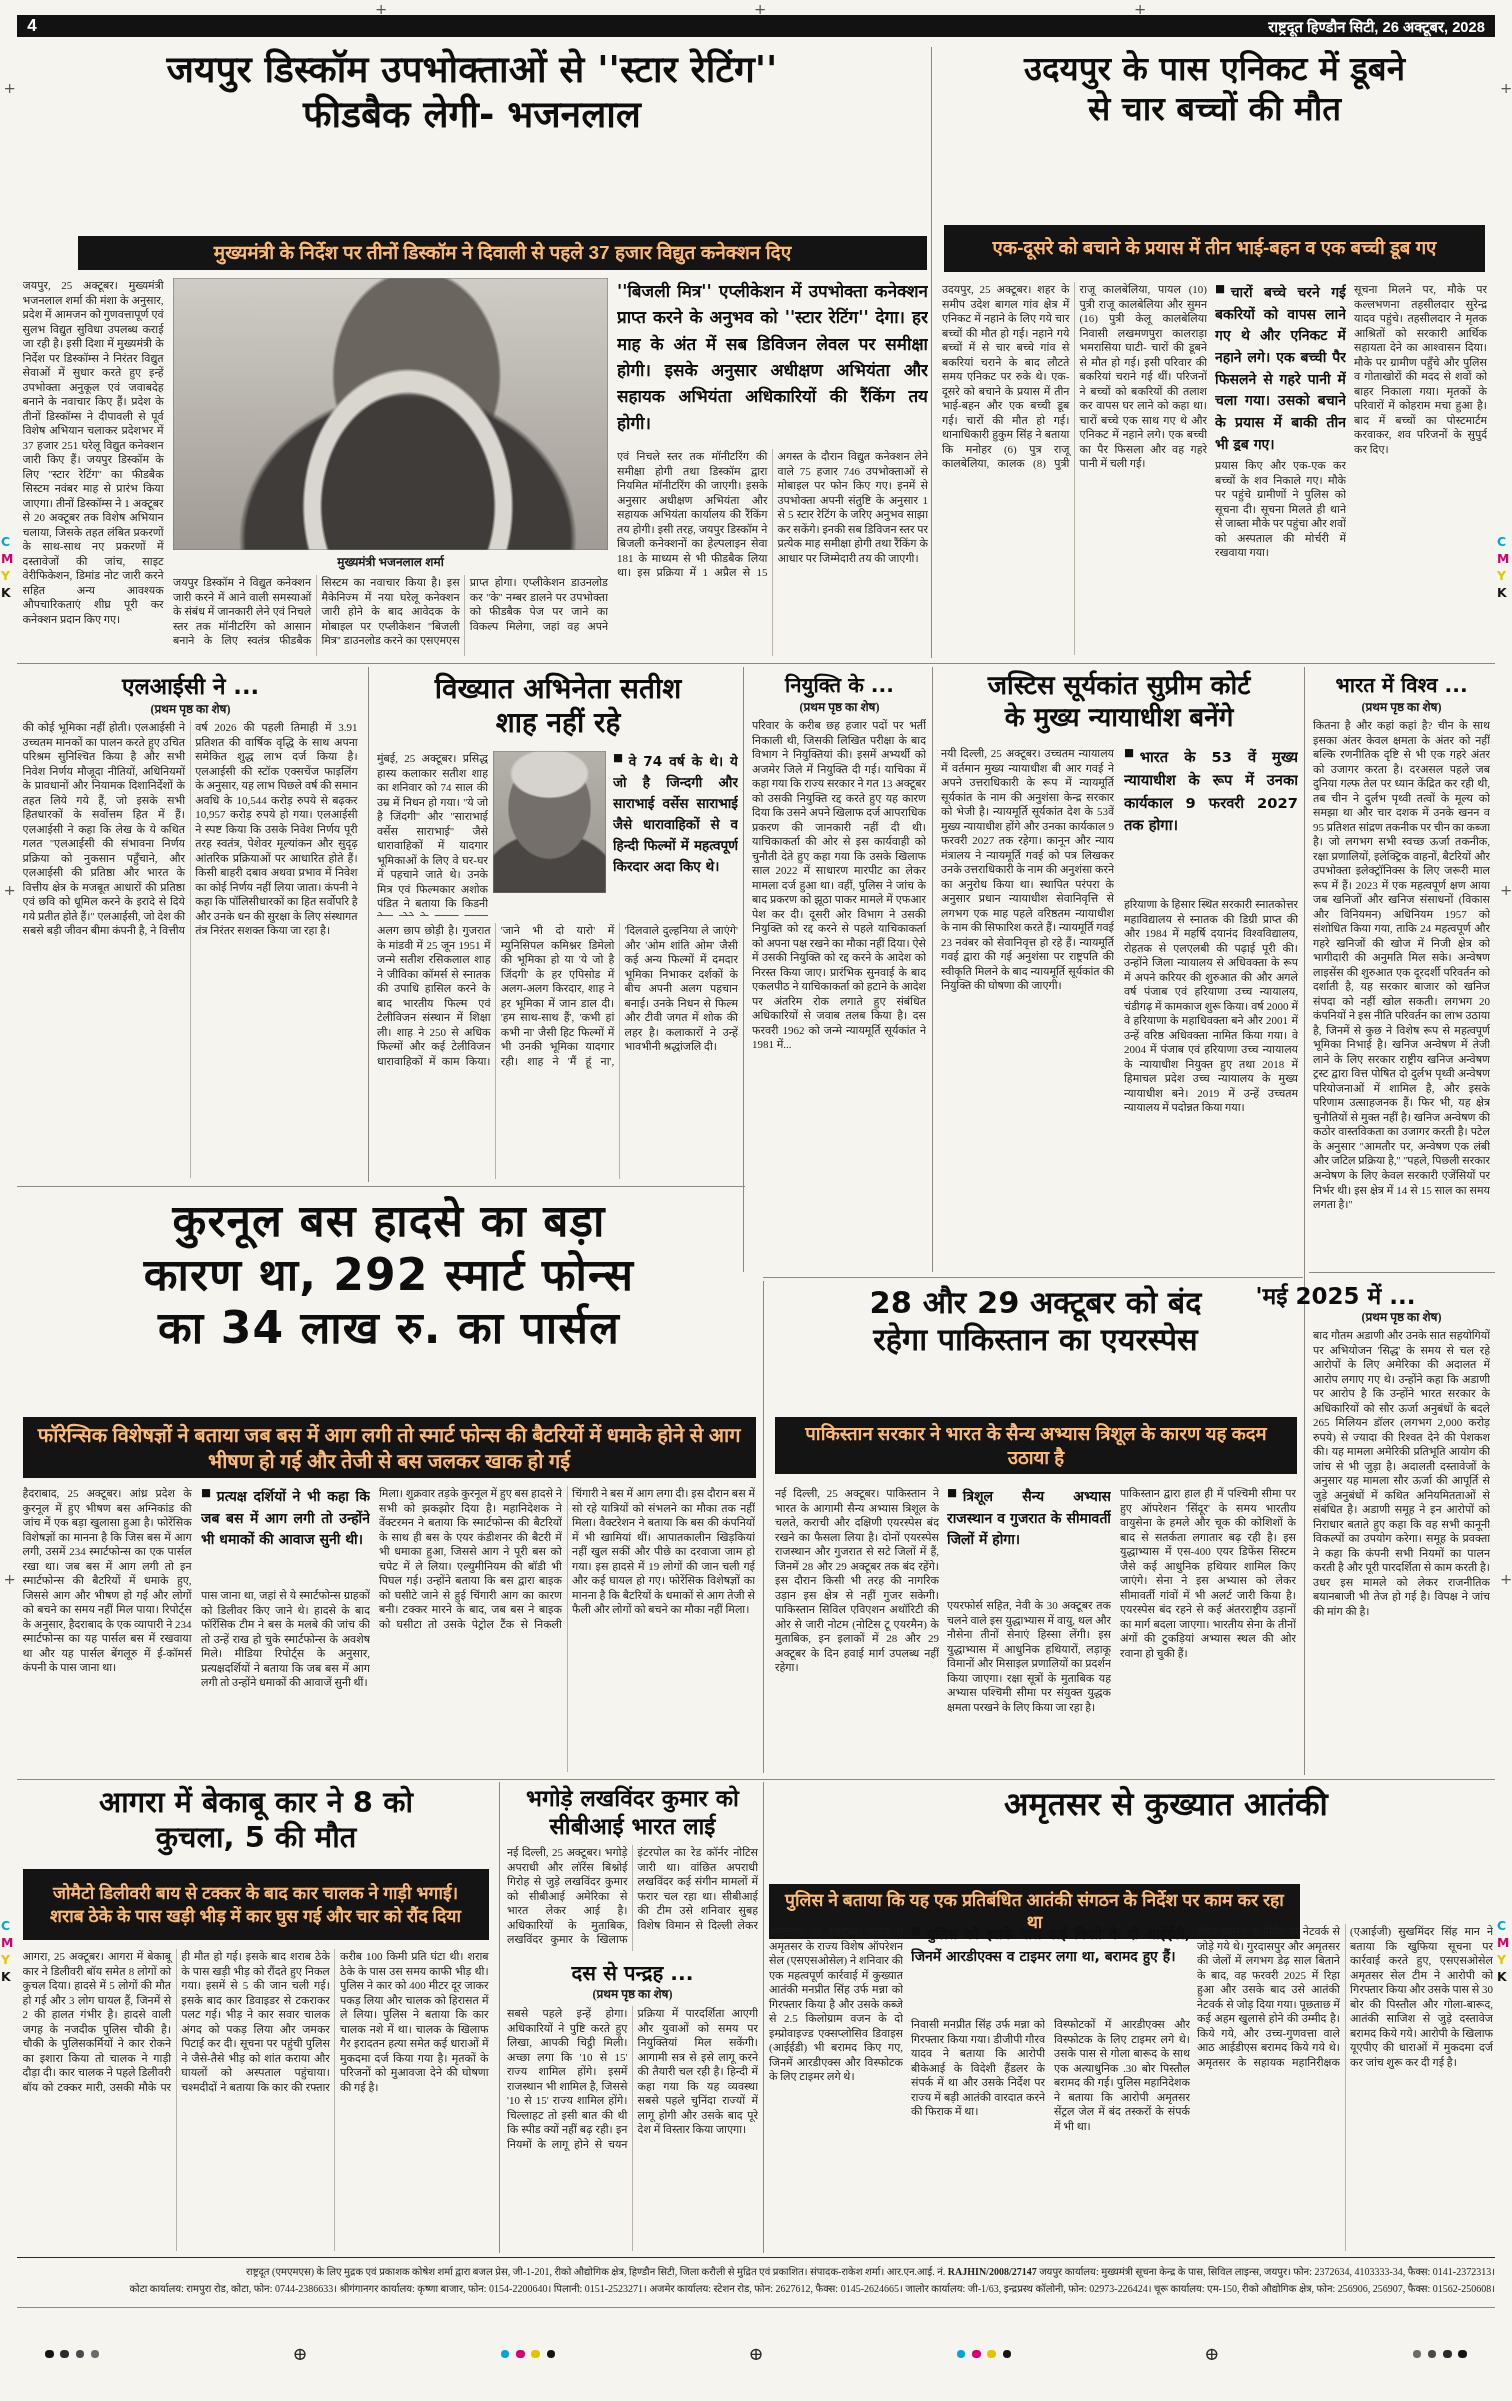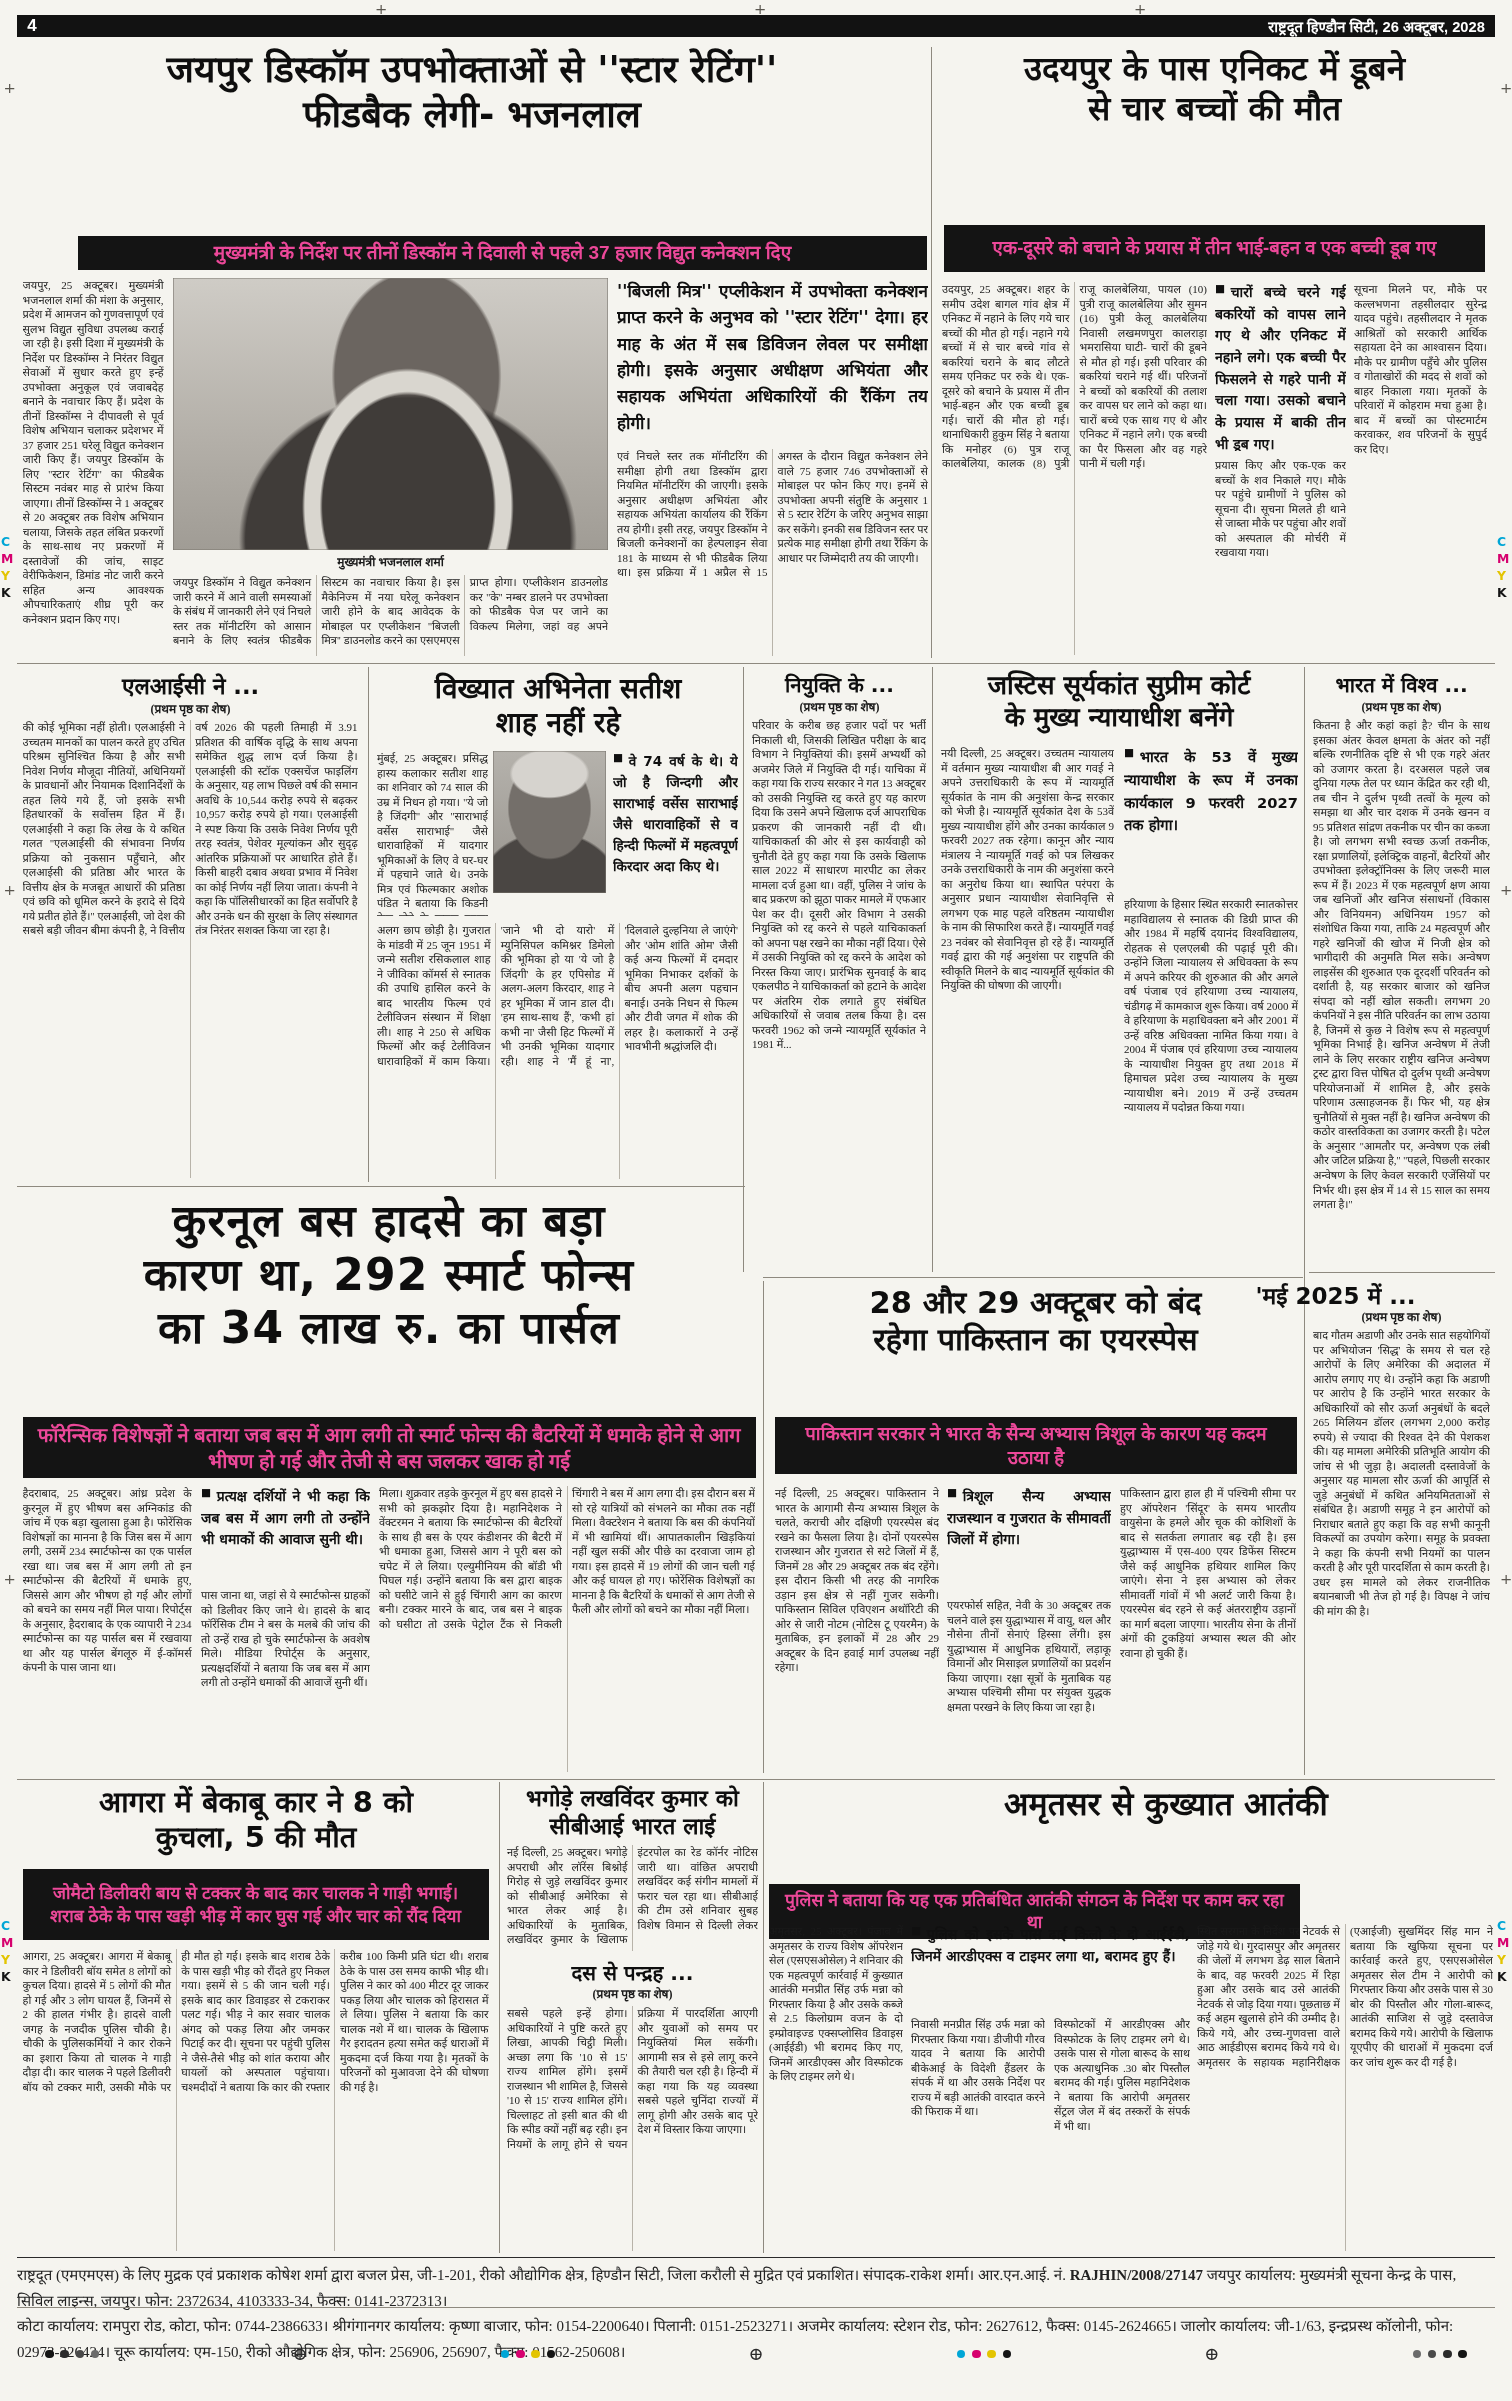--- a/index.html
+++ b/index.html
@@ -5,21 +5,21 @@
   *{margin:0;padding:0;box-sizing:border-box}
   html,body{background:#e8e6e0}
   body{width:1512px;height:2401px;position:relative;font-family:"Liberation Serif","DejaVu Serif",serif;color:#1b1b1b}
   .page{position:absolute;left:0;top:0;width:1512px;height:2401px;background:#f5f4ef;overflow:hidden}
   .abs{position:absolute}
   .mastbar{background:#121212;color:#fff;display:flex;align-items:center;justify-content:space-between;padding:0 10.2px;font-family:"Liberation Sans","DejaVu Sans",sans-serif}
   .pnum{font-size:17px;font-weight:700}
   .mtitle{font-size:14.7px;font-weight:700}
   .hl{font-family:"DejaVu Sans","Liberation Sans",sans-serif;font-weight:700;text-align:center;color:#0e0e0e;line-height:1.22}
   .hl span{display:block}
-  .kicker{background:#141414;color:#ec4899;font-family:"Liberation Sans","DejaVu Sans",sans-serif;font-weight:700;text-align:center;display:flex;align-items:center;justify-content:center;padding:4.5px 11.3px;line-height:1.3}
+  .kicker{background:#141414;color:#fdba74;font-family:"Liberation Sans","DejaVu Sans",sans-serif;font-weight:700;text-align:center;display:flex;align-items:center;justify-content:center;padding:4.5px 11.3px;line-height:1.3}
   .body{font-size:11px;line-height:1.32;text-align:justify;overflow:hidden}
   .mc2{columns:2 auto;column-gap:10.2px;column-rule:0.6px solid #b8b3a9}
   .mc3{columns:3 auto;column-gap:10.2px;column-rule:0.6px solid #b8b3a9}
   .pq{font-family:"DejaVu Sans","Liberation Sans",sans-serif;font-weight:700;line-height:1.55;text-align:justify;overflow:hidden;color:#101010}
   .sq{float:left;font-size:10.7px;margin:2.3px 5.6px 0 0;line-height:1}
   .sechead{font-family:"DejaVu Sans","Liberation Sans",sans-serif;font-weight:700;text-align:center;color:#0e0e0e}
   .cont{font-weight:700;font-size:12px;text-align:center;font-family:"Liberation Serif",serif}
   .caption{text-align:center;font-weight:700;font-size:12px;font-family:"Liberation Sans","DejaVu Sans",sans-serif}
   .vr{width:0.6px;background:#8e897f}
   .hr{height:0.6px;background:#8e897f}
@@ -28,21 +28,21 @@
   .photo-cm{background:
     radial-gradient(147px 192px at 54% 84%, rgba(230,228,222,0) 0 58%, #d9d6cf 60% 70%, rgba(230,228,222,0) 72%),
     radial-gradient(169px 147px at 54% 96%, #403c39 0 96%, rgba(0,0,0,0) 100%),
     radial-gradient(85px 107px at 56% 36%, #6b6560 0 96%, rgba(0,0,0,0) 100%),
     linear-gradient(180deg,#cfccc6 0%,#b3afa8 60%,#a09c95 100%)}
   .photo-satish{background:
     radial-gradient(40px 25px at 50% 16%, #d6d3ce 0 92%, rgba(0,0,0,0) 100%),
     radial-gradient(42px 52px at 50% 40%, #746f6a 0 96%, rgba(0,0,0,0) 100%),
     radial-gradient(73px 62px at 50% 100%, #4a4643 0 96%, rgba(0,0,0,0) 100%),
     linear-gradient(180deg,#b5b2ac 0%,#97938d 100%)}
-  .imprint{text-align:left;font-size:15px;line-height:1.7;color:#222}
+  .imprint{text-align:right;font-size:10px;line-height:1.7;color:#222}
   .imprint b{font-weight:700}
   .regstrip{display:flex;align-items:center;justify-content:space-between}
   .dots{display:flex;gap:6.8px;align-items:center}
   .dot{width:8.5px;height:8.5px;border-radius:50%;display:inline-block}
   .tgt{font-size:18px;color:#2b2b2b;line-height:1}
   .plus{position:absolute;font-size:14.7px;color:#5a564f;font-family:"DejaVu Sans",sans-serif}
   .cmyk{display:flex;flex-direction:column;gap:4.5px;font-family:"DejaVu Sans","Liberation Sans",sans-serif;font-weight:700;font-size:12.4px;line-height:1}
 </style>
 </head>
 <body>

